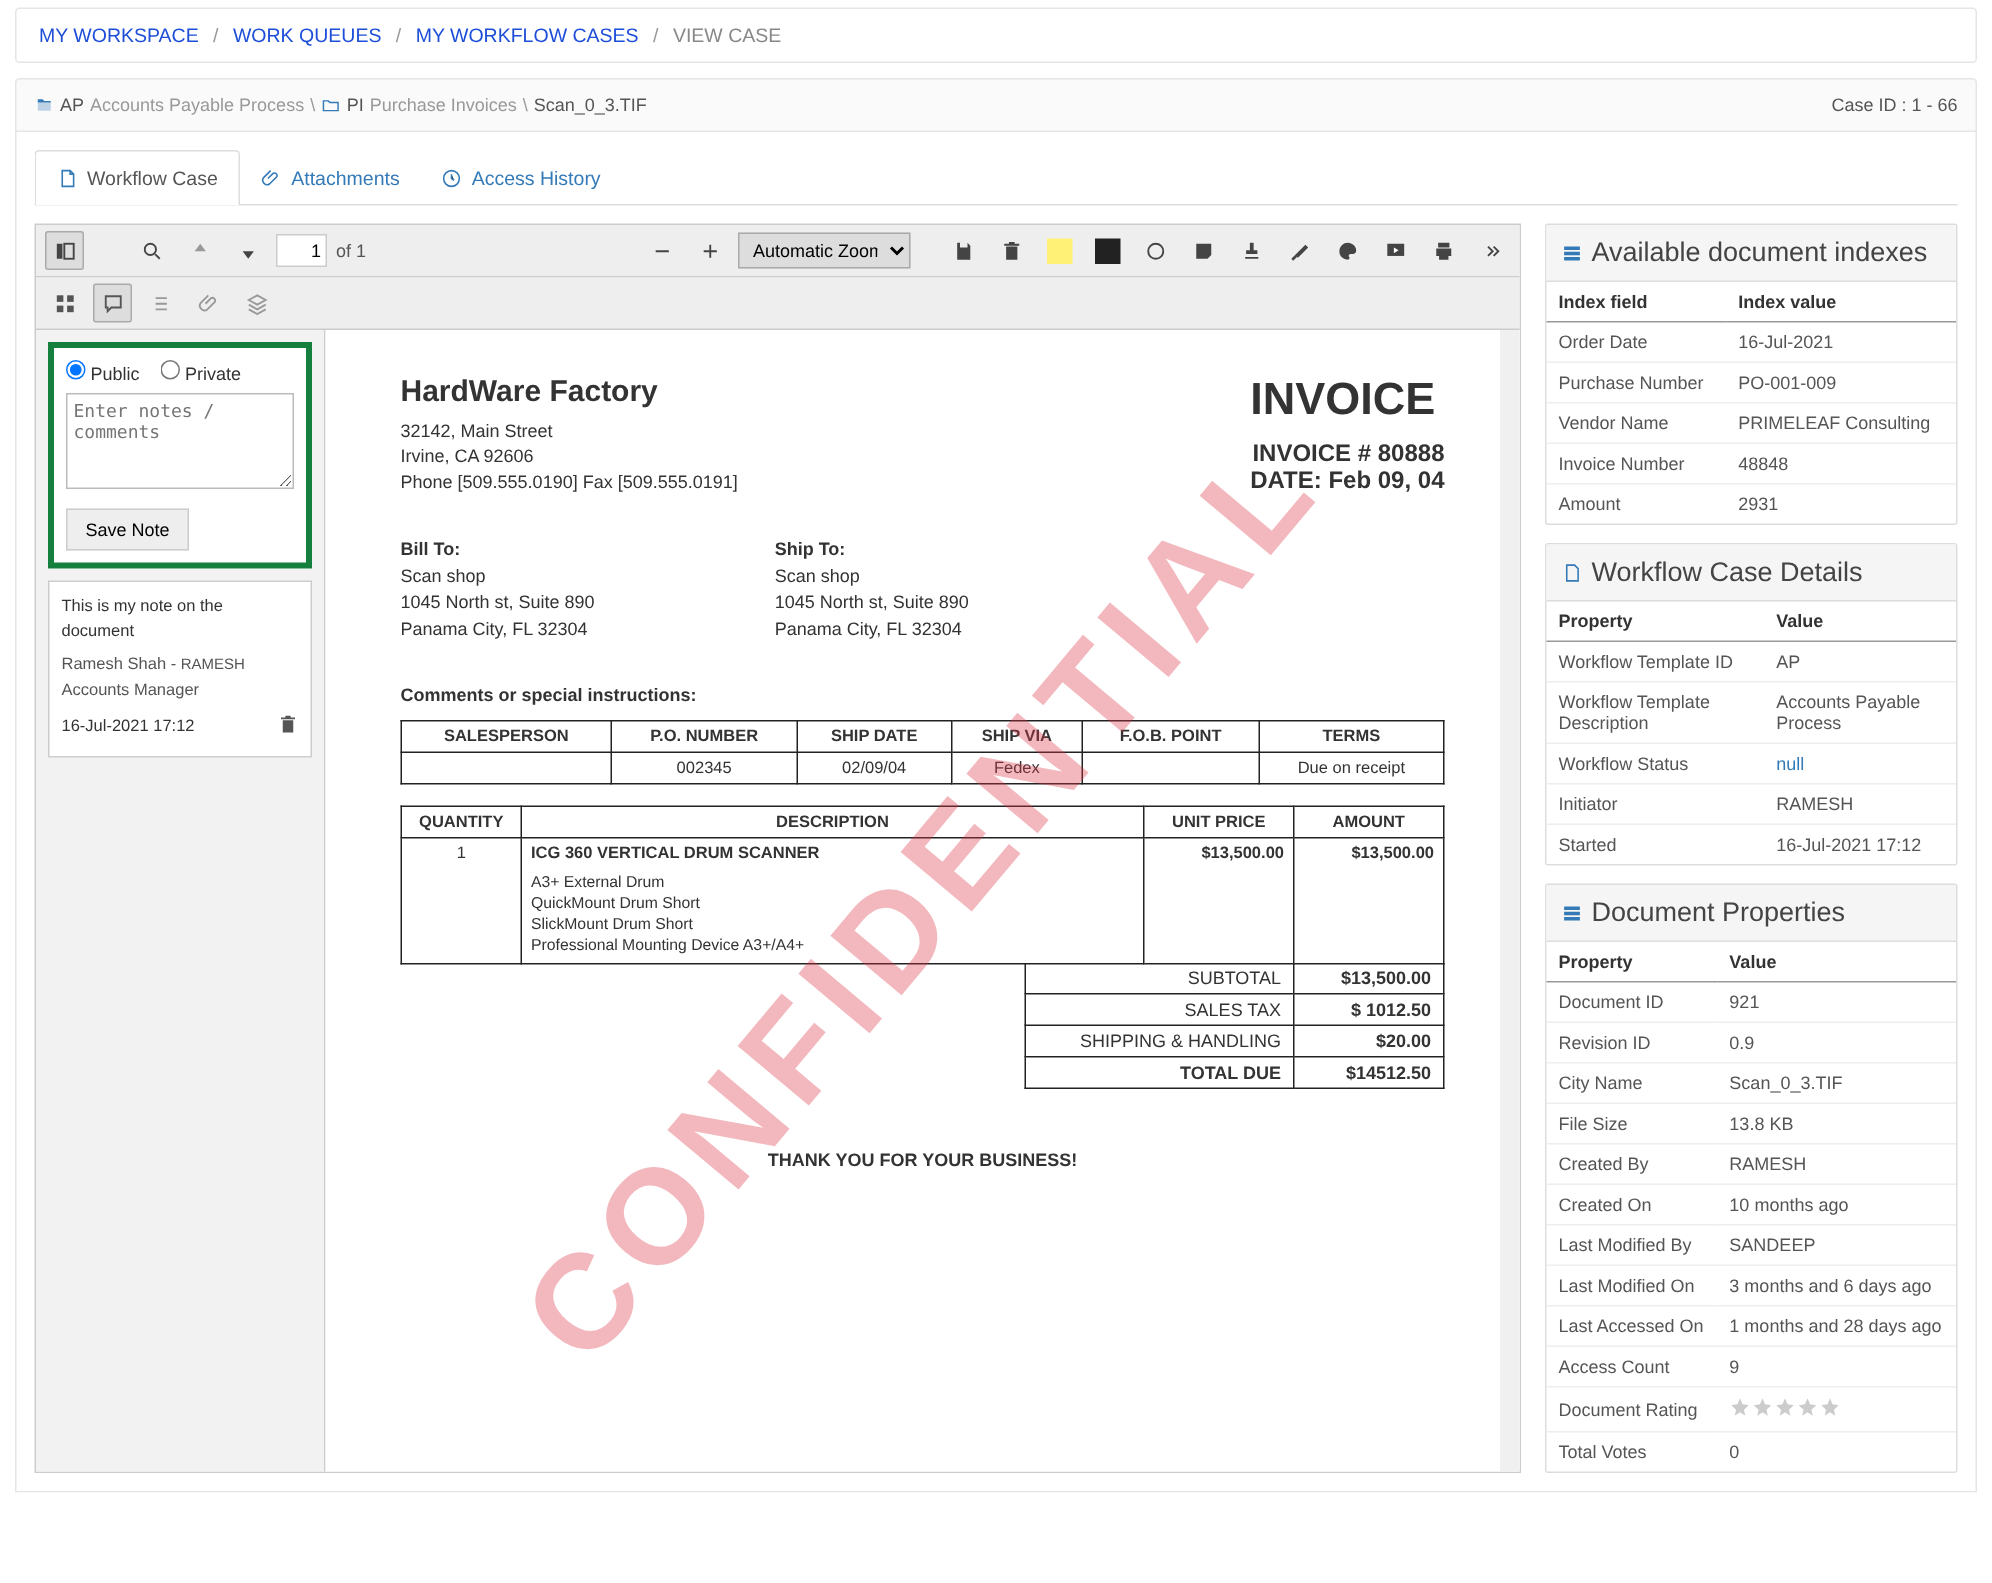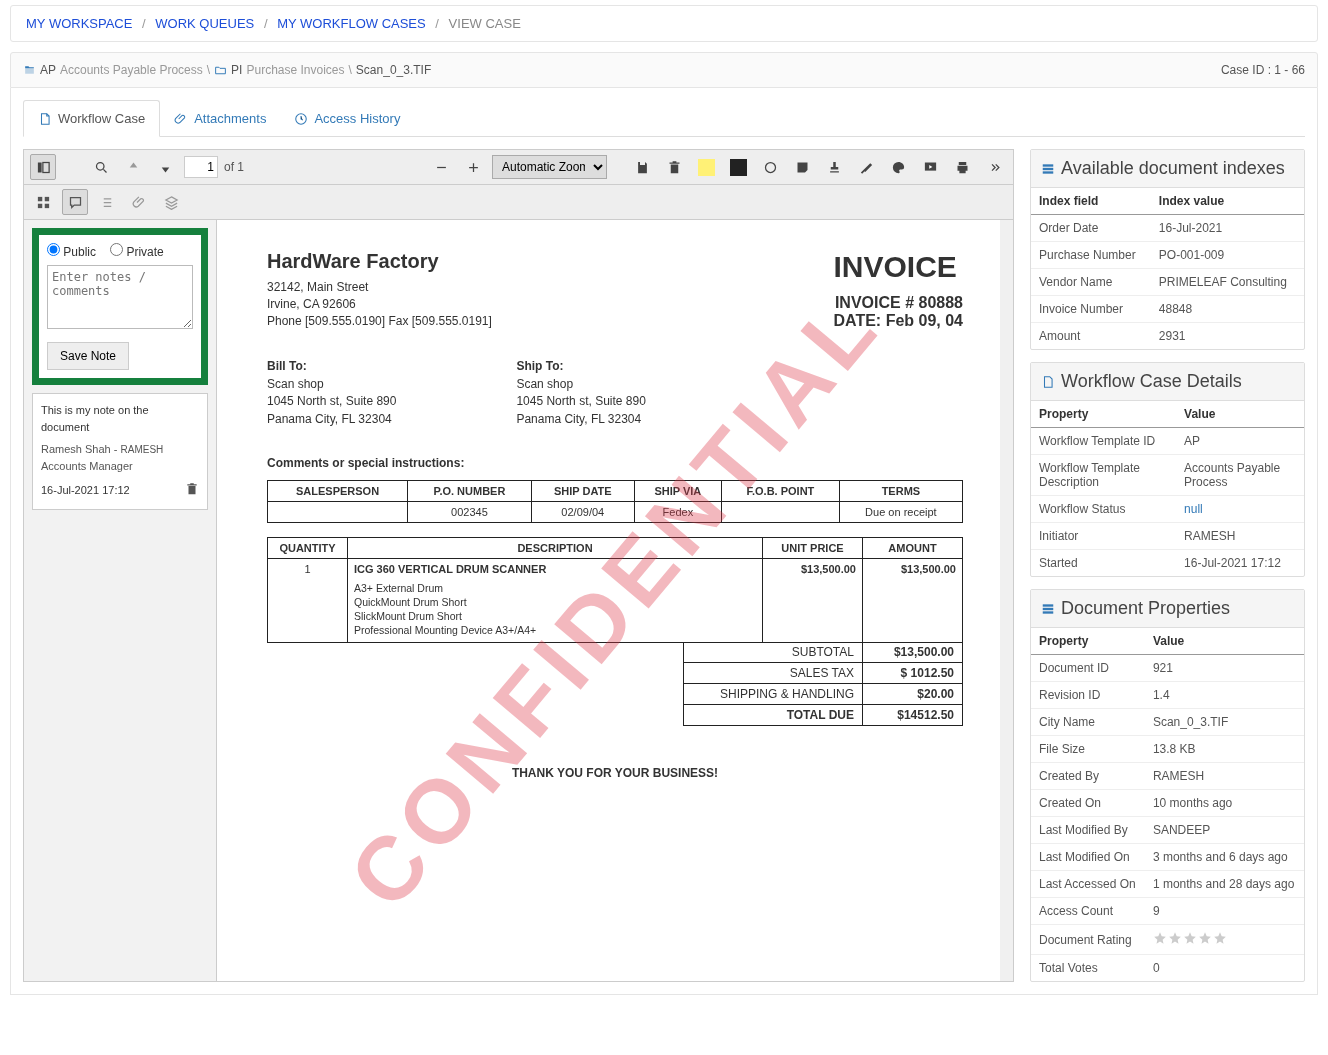--- a/index.html
+++ b/index.html
@@ -28,21 +28,21 @@
 .toolbar select { padding: 3px 5px; border: 1px solid #aaa; background: #ddd; font-size: 12px; width: 115px; }
 .toolbar .spacer { flex: 1; }
 .toolbar .highlight-sq { width: 17px; height: 17px; background: #fff176; }
 .toolbar .black-sq { width: 17px; height: 17px; background: #222; }
 .secondary-toolbar { background: #eee; border-bottom: 1px solid #ccc; padding: 4px 6px; display: flex; align-items: center; gap: 6px; }
 .secondary-toolbar .btn { width: 26px; height: 26px; display: inline-flex; align-items: center; justify-content: center; cursor: pointer; border-radius: 2px; }
 .secondary-toolbar .btn.active { background: #ddd; border: 1px solid #aaa; }
 .secondary-toolbar .btn svg { width: 15px; height: 15px; fill: #555; }
 .viewer-body { flex: 1; display: flex; min-height: 0; }
 .sidebar-left { width: 193px; background: #f2f2f2; border-right: 1px solid #ccc; padding: 8px; display: flex; flex-direction: column; gap: 8px; }
-.note-input { border: 7px solid #15803d; background: #fff; padding: 8px; }
+.note-input { border: 4px solid #15803d; background: #fff; padding: 8px; }
 .note-input .radios { font-size: 12px; margin-bottom: 6px; display: flex; gap: 14px; }
 .note-input textarea { width: 100%; height: 64px; border: 1px solid #bbb; padding: 4px; font-size: 12px; resize: vertical; }
 .note-input .save-btn { margin-top: 10px; padding: 6px 12px; background: #eee; border: 1px solid #ccc; cursor: pointer; font-size: 12px; }
 .note-item { border: 1px solid #ccc; background: #fff; padding: 8px; font-size: 11px; line-height: 1.5; }
 .note-item .meta { color: #555; margin-top: 6px; }
 .note-item .small { font-size: 10px; }
 .note-item .del { float: right; cursor: pointer; }
 .note-item .del svg { width: 14px; height: 14px; fill: #555; }
 .doc-pane { flex: 1; background: #fff; overflow: auto; position: relative; padding: 30px 50px; font-family: Arial, sans-serif; }
 .doc-pane::after { content: ''; position: absolute; top: 0; right: 0; width: 13px; height: 100%; background: #f0f0f0; }
@@ -491,21 +491,21 @@
                 <th>Value</th>
               </tr>
           </tbody>
             <tbody id="docprops-body">
               <tr>
                 <td>Document ID</td>
                 <td>921</td>
               </tr>
               <tr>
                 <td>Revision ID</td>
-                <td>1.4</td>
+                <td>0.9</td>
               </tr>
               <tr>
                 <td>City Name</td>
                 <td>Scan_0_3.TIF</td>
               </tr>
               <tr>
                 <td>File Size</td>
                 <td>13.8 KB</td>
               </tr>
               <tr>

